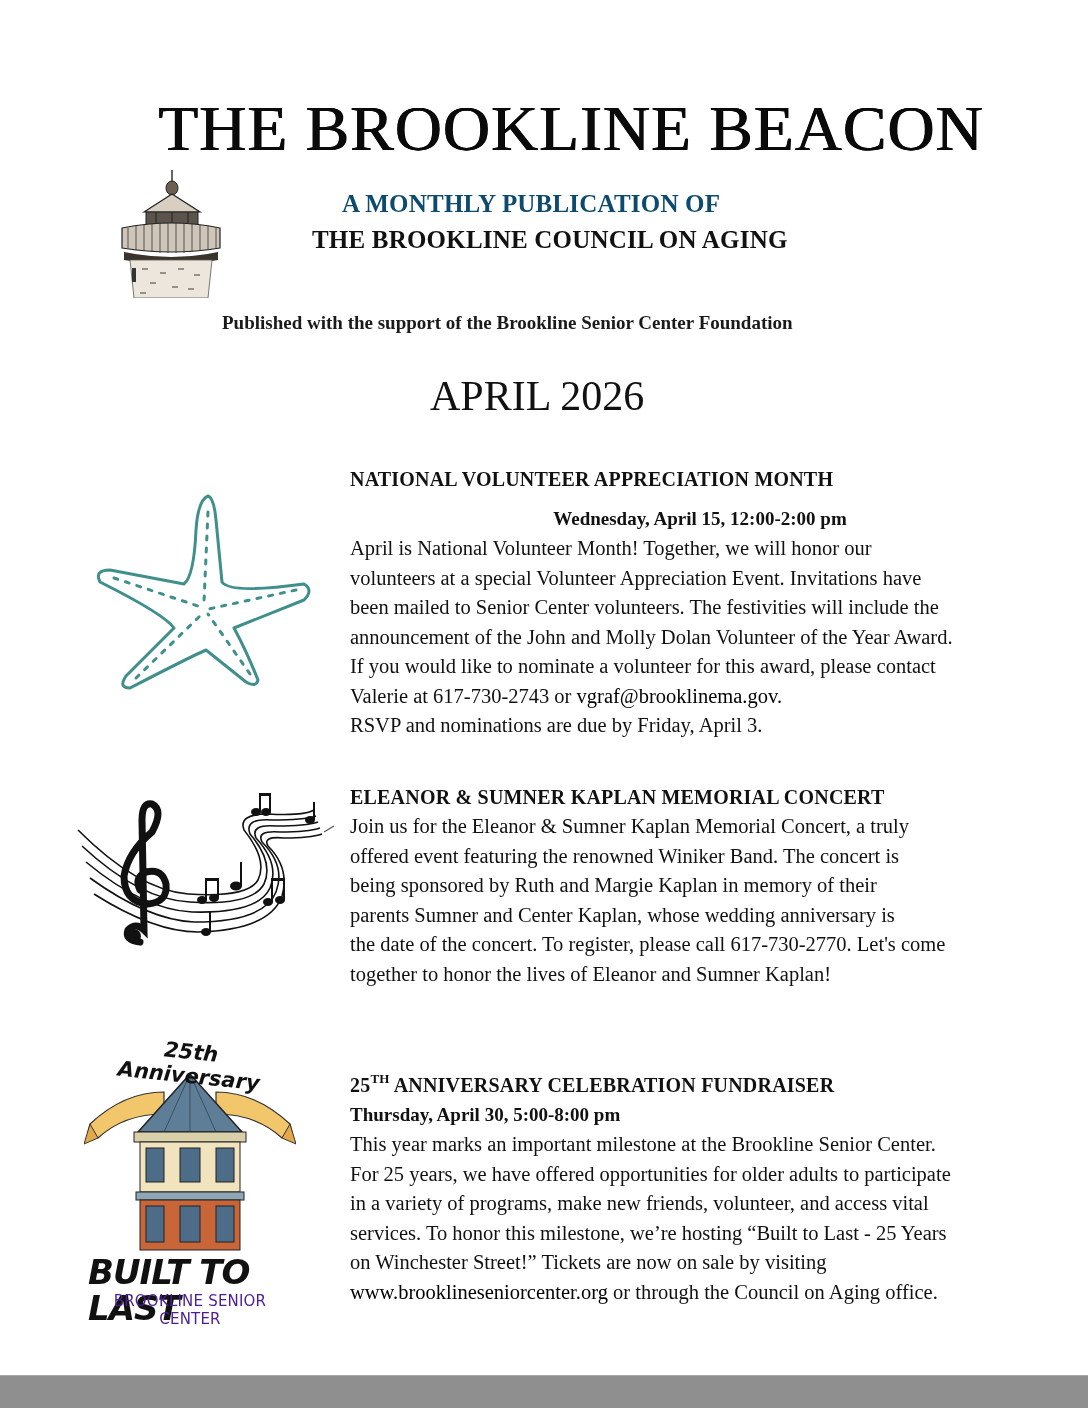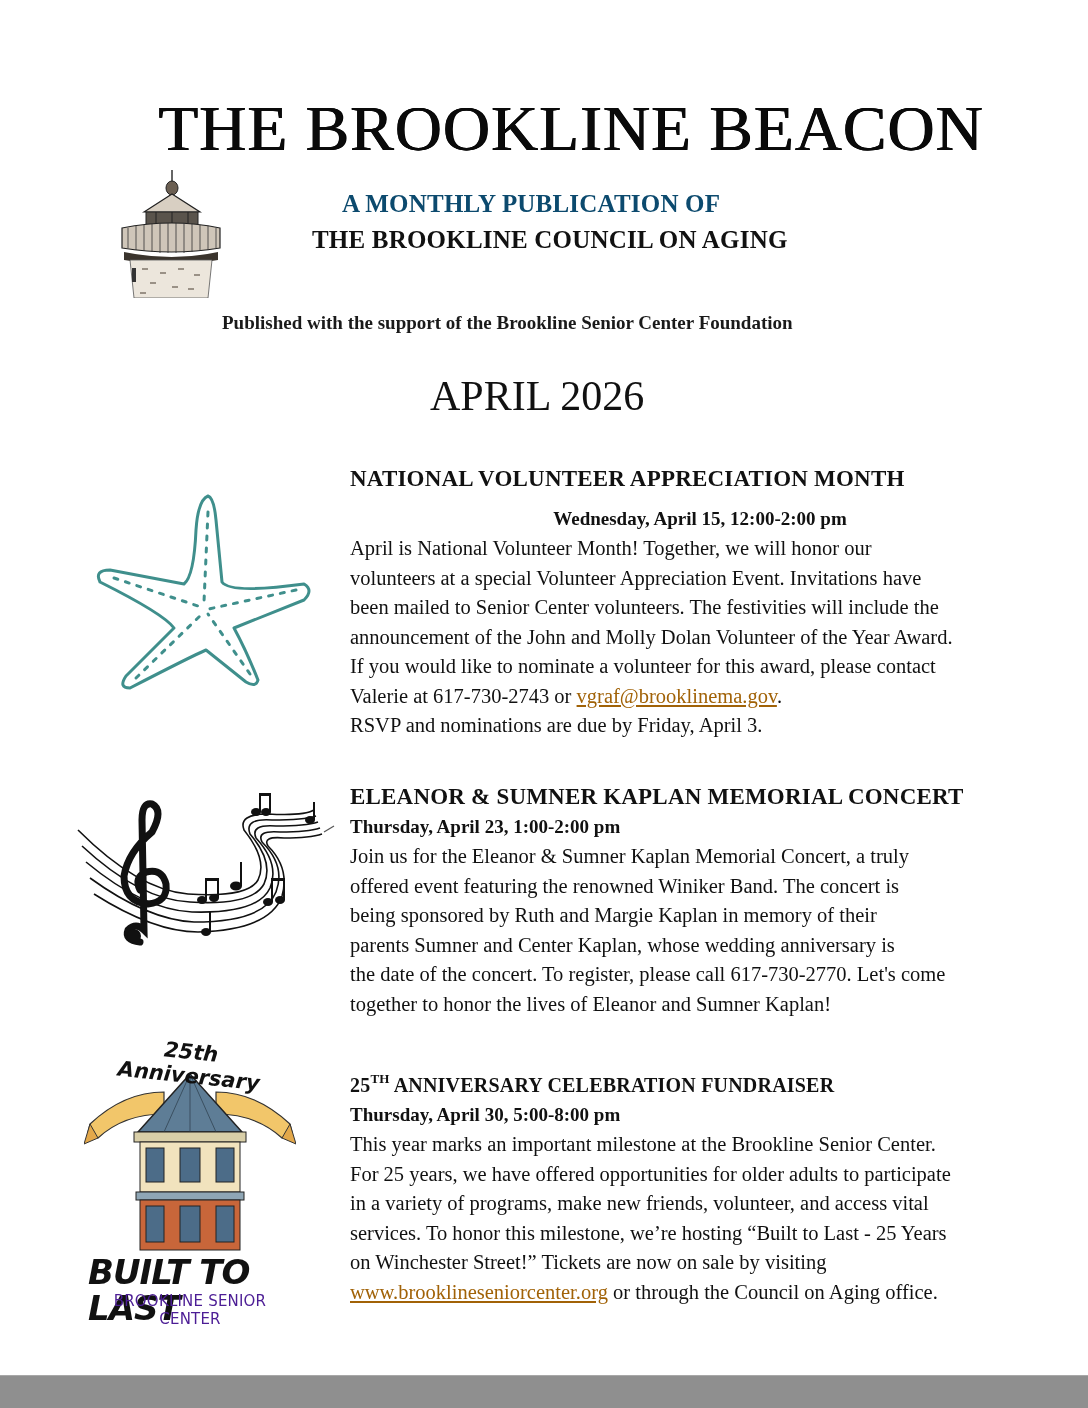--- a/index.html
+++ b/index.html
@@ -14,26 +14,26 @@
     font-size: 64px; letter-spacing: 1px; font-weight: normal; color: #0a0a0a;
     text-shadow: 0.6px 0 0 #000, -0.3px 0 0 #000;
     transform: scaleX(1.02); transform-origin: left;
   }
   .sub1 { left: 342px; top: 190px; font-size: 25px; font-weight: bold; color:#0c4a6e; letter-spacing: 0.2px; }
   .sub2 { left: 312px; top: 226px; font-size: 25px; font-weight: bold; color:#111; letter-spacing: 0.2px; }
   .support { left: 222px; top: 312px; font-size: 19px; font-weight: bold; color:#1a1a1a; }
   .issue { left: 430px; top: 372px; font-size: 42px; color:#111; }
 
   .section { left: 350px; width: 700px; }
-  .sec-title { font-size: 23px; font-weight: bold; letter-spacing: 0.2px; line-height: 30px; }
+  .sec-title { font-size: 20px; font-weight: bold; letter-spacing: 0.2px; line-height: 30px; }
   .sec-title sup { font-size: 13px; vertical-align: 9px; }
   .sec-date { font-size: 19px; font-weight: bold; line-height: 30px; }
   .sec-body { font-size: 20.5px; line-height: 29.5px; }
   .sec-body p { margin: 0; }
-  a.link { color: #a16207; text-decoration: underline; }
+  a.link { color: #000000; }
 
   .s1 { top: 464px; }
   .s1 .sec-date { margin-top: 10px; text-align: center; }
   .s2 { top: 782px; }
   .s3 { top: 1064px; }
   .s3 .sec-title { font-size: 20px; }
 
   .footer-bar { left: 0; top: 1375px; width: 1088px; height: 33px; background: #8f8f8f; border-top: 1px solid #a8a8a8; }
 
   .img { position: absolute; }
@@ -142,21 +142,20 @@
     <rect x="191" y="3" width="12" height="3"></rect>
     <ellipse cx="242" cy="30" rx="5" ry="4"></ellipse>
       <rect x="245" y="12" width="2" height="18"></rect>
     <ellipse cx="138" cy="142" rx="5" ry="4"></ellipse>
       <rect x="141" y="122" width="2" height="20"></rect>
   </g>
 </svg>
 
 <div class="abs section s2">
   <div class="sec-title">ELEANOR &amp; SUMNER KAPLAN MEMORIAL CONCERT</div>
-  <div class="sec-date">Thursday, April 23, 1:00-2:00 pm</div>
   <div class="sec-body">
     <p>Join us for the Eleanor &amp; Sumner Kaplan Memorial Concert, a truly</p>
     <p>offered event featuring the renowned Winiker Band. The concert is</p>
     <p>being sponsored by Ruth and Margie Kaplan in memory of their</p>
     <p>parents Sumner and Center Kaplan, whose wedding anniversary is</p>
     <p>the date of the concert. To register, please call 617-730-2770. Let's come</p>
     <p>together to honor the lives of Eleanor and Sumner Kaplan!</p>
   </div>
 </div>
 

